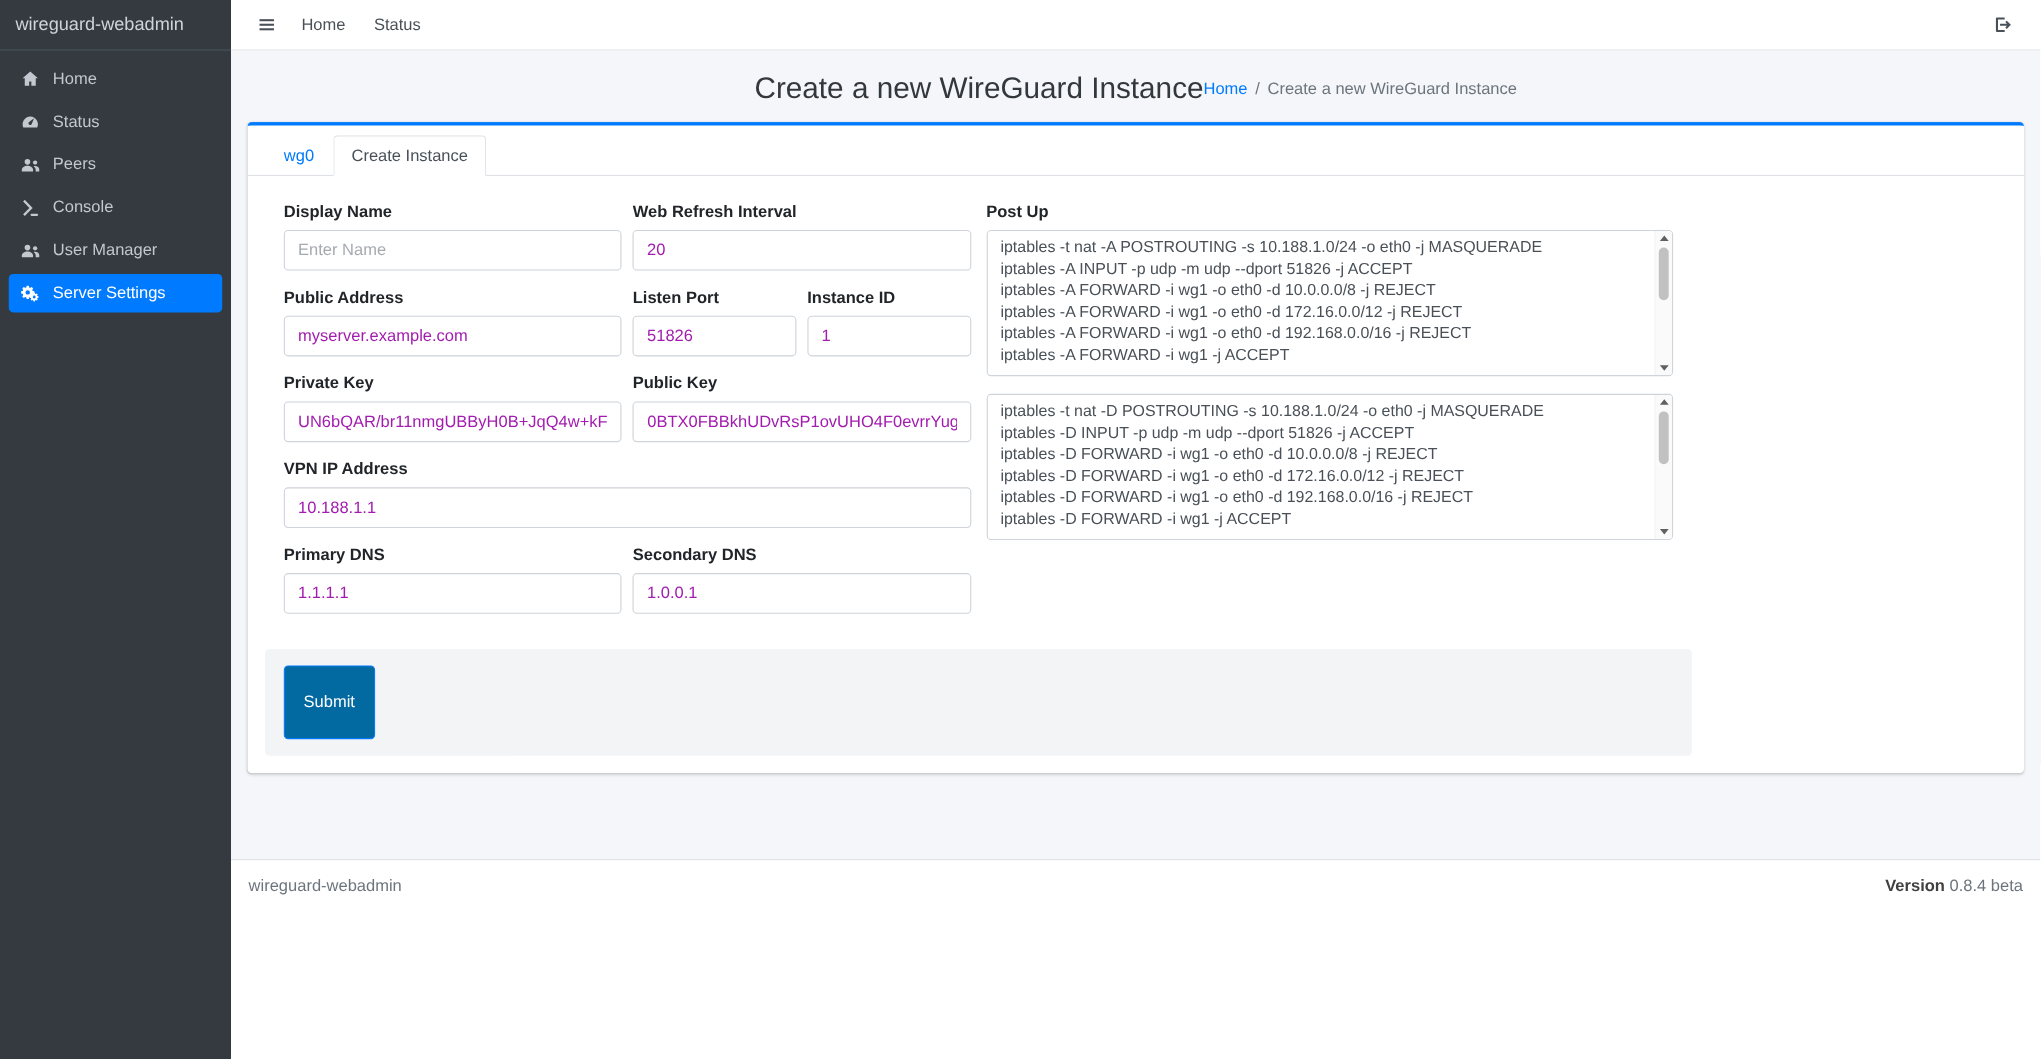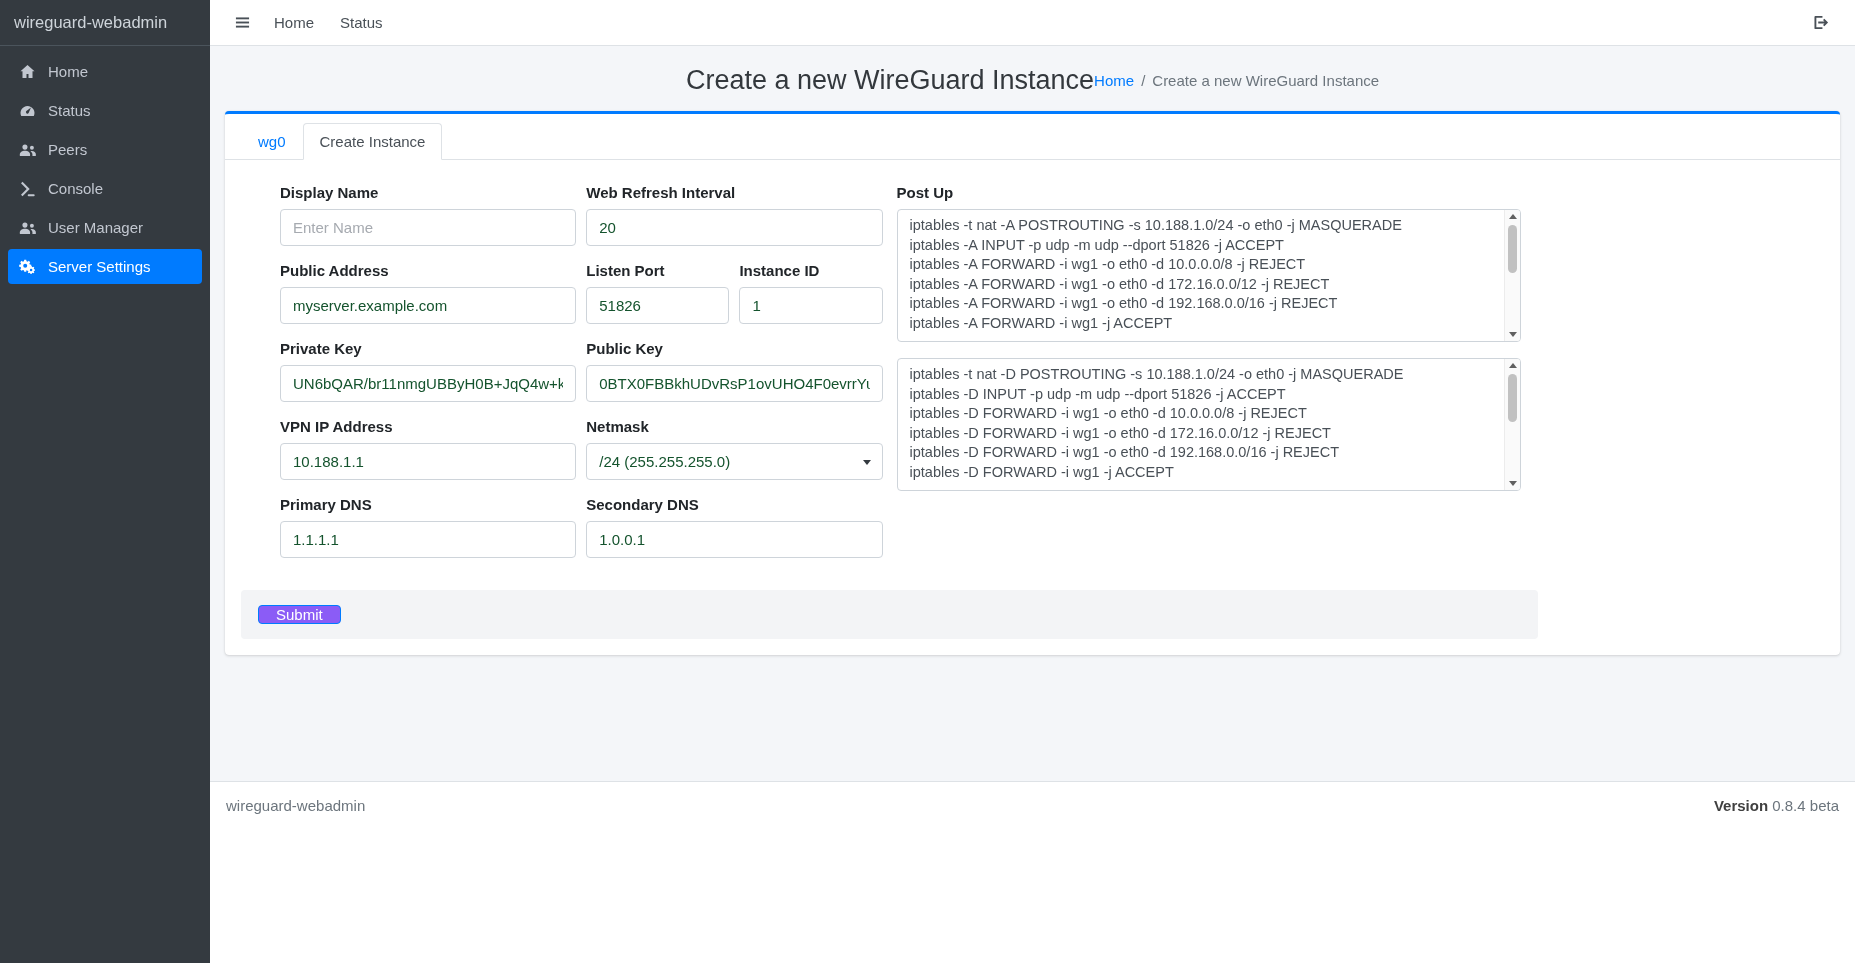--- a/index.html
+++ b/index.html
@@ -65,27 +65,27 @@
     border:1px solid transparent; border-top-left-radius:4px; border-top-right-radius:4px;
   }
   .tab.link { color:#007bff; }
   .tab.active { background:#fff; color:#495057; border-color:#dee2e6 #dee2e6 #fff; }
   .card-body { padding:16px; }
 
   
   .form { width:1297px; }
   .form-grid { display:flex; gap:14px; padding:8px 17px 0; }
   .half { flex:1; min-width:0; }
-  .row { display:flex; gap:10px; margin-bottom:16px;margin-left:22px; }
+  .row { display:flex; gap:10px; margin-bottom:16px; }
   .fg { flex:1; min-width:0; }
   .fg.w-half { flex:0 0 calc(50% - 5px); }
   label { display:block; font-weight:700; font-size:15px; color:#212529; margin-bottom:8px; }
   .form-control, select {
     width:100%; height:37px; border:1px solid #ced4da; border-radius:4px;
-    padding:0 12px; font:inherit; color:#14532d; background:#fff; outline:none;
+    padding:0 12px; font:inherit; color:#a21caf; background:#fff; outline:none;
   }
   .form-control::placeholder { color:#a6aab0; }
   .select-wrap { position:relative; }
   select { appearance:none; -webkit-appearance:none; padding-right:28px; }
   .caret {
     position:absolute; right:12px; top:50%; margin-top:-2px; width:0; height:0;
     border-left:4px solid transparent; border-right:4px solid transparent;
     border-top:5px solid #343a40; pointer-events:none;
   }
 
@@ -103,22 +103,22 @@
     background:#fafafa; border-left:1px solid #ececec; border-radius:0 3px 3px 0;
     display:flex; flex-direction:column; align-items:center; justify-content:space-between;
     padding:4px 0; cursor:pointer;
   }
   .arr-up { width:0; height:0; border-left:4px solid transparent; border-right:4px solid transparent; border-bottom:5px solid #606060; }
   .arr-dn { width:0; height:0; border-left:4px solid transparent; border-right:4px solid transparent; border-top:5px solid #606060; }
   .thumb { position:absolute; top:15px; left:3px; width:9px; height:48px; background:#c1c1c1; border-radius:5px; }
 
   .submit-strip { margin-top:16px; background:#f3f4f6; border-radius:4px; padding:15px 17px; }
   .btn-submit {
-    background:#8b5cf6; color:#fff; border:1px solid #007bff; border-radius:4px;
-    padding:0 17px; font:inherit; cursor:pointer;
+    background:#0369a1; color:#fff; border:1px solid #007bff; border-radius:4px;
+    padding:24px 17px; font:inherit; cursor:pointer;
   }
 
   
   .footer {
     flex:1; background:#fff; border-top:1px solid #dee2e6;
     padding:15px 16px; display:flex; justify-content:space-between; align-items:flex-start;
     color:#6c757d;
   }
   .footer .version strong { color:#404040; }
 </style>
@@ -286,29 +286,20 @@
                     <label>Public Key</label>
                     <input class="form-control" value="0BTX0FBBkhUDvRsP1ovUHO4F0evrrYug7IEJRyA3sr" style="">
                   </div>
                 </div>
 
                 <div class="row">
                   <div class="fg">
                     <label>VPN IP Address</label>
                     <input class="form-control" value="10.188.1.1" style="">
                   </div>
-                  <div class="fg">
-                    <label>Netmask</label>
-                    <div class="select-wrap">
-                      <select>
-                        <option>/24 (255.255.255.0)</option>
-                      </select>
-                      <span class="caret"></span>
-                    </div>
-                  </div>
                 </div>
 
                 <div class="row">
                   <div class="fg">
                     <label>Primary DNS</label>
                     <input class="form-control" value="1.1.1.1" style="">
                   </div>
                   <div class="fg">
                     <label>Secondary DNS</label>
                     <input class="form-control" value="1.0.0.1" style="">

